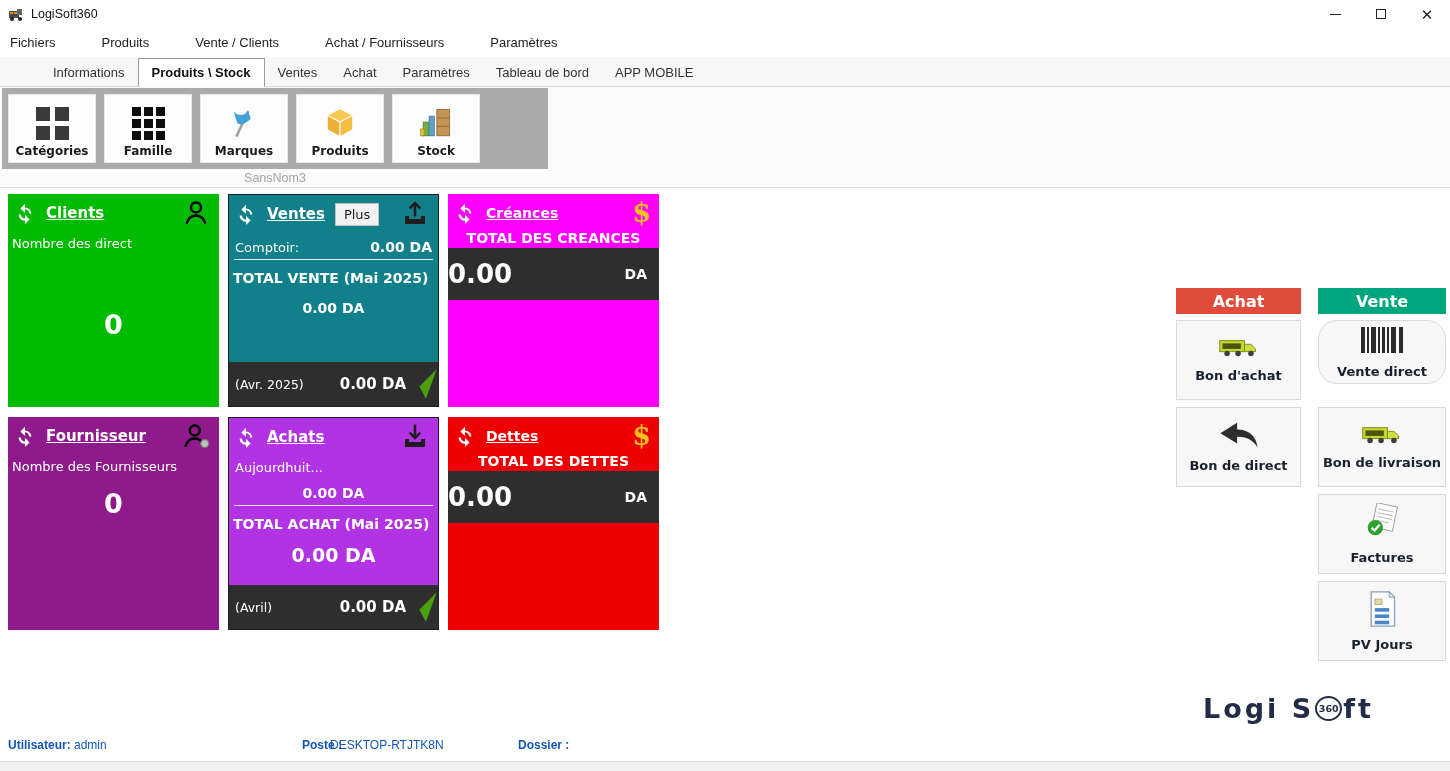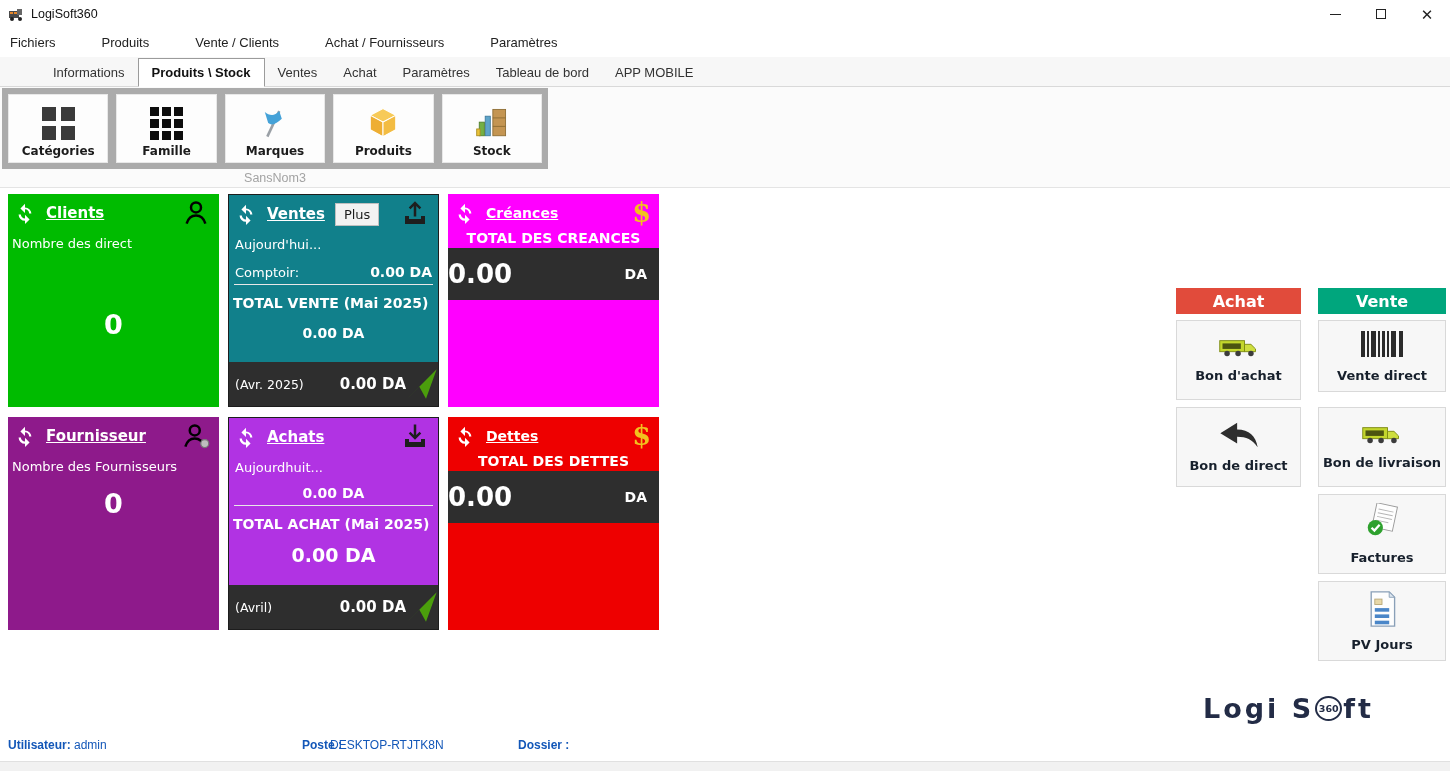--- a/index.html
+++ b/index.html
@@ -30,21 +30,21 @@
               border-bottom:1px solid #d9d9d9; }
   .tab { font-size:13px; color:#333; padding:6px 13px; height:27px; }
   .tab.active { background:#fff; border:1px solid #9b9b9b; border-bottom:1px solid #fff;
                 font-weight:bold; color:#111; height:29px; margin-bottom:-1px; }
 
   
   .ribbon { position:absolute; top:87px; left:0; right:0; height:101px; background:#fbfbfb;
             border-bottom:1px solid #e4e4e4; }
   .ribbon-group { position:absolute; left:2px; top:1px; width:546px; height:81px;
                   background:#ababab; padding:6px; display:flex; gap:8px; }
-  .tool-btn { width:101px; height:69px; background:#fdfdfd; border:1px solid #e8e8e8;
+  .tool-btn { width:88px; height:69px; background:#fdfdfd; border:1px solid #e8e8e8;
               display:flex; flex-direction:column; align-items:center; justify-content:flex-end;
               padding-bottom:4px; gap:4px; }
   .tool-label { font-size:12px; font-weight:600; color:#1c1c1c;
                 font-family:"DejaVu Sans", sans-serif; }
   .grid2 { width:33px; height:33px; display:grid; grid-template-columns:14px 14px; grid-template-rows:14px 14px; gap:5px; }
   .grid2 div { background:#3a3a3a; }
   .grid3 { width:33px; height:33px; display:grid; grid-template-columns:9px 9px 9px; grid-template-rows:9px 9px 9px; gap:3px; }
   .grid3 div { background:#0d0d0d; }
   .group-label { position:absolute; left:2px; top:84px; width:546px; text-align:center;
                  font-size:12.5px; color:#a3a3a3; }
@@ -234,21 +234,20 @@
         <path fill="#fff" d="M12 6V2L7 7l5 5V8a4.5 4.5 0 0 1 4.5 4.5H19A7 7 0 0 0 12 6zm0 12a4.5 4.5 0 0 1-4.5-4.5H5a7 7 0 0 0 7 7v3.5l5-5-5-5z"></path>
       </svg>
       <span class="tile-title">Ventes</span>
       <button class="plus-btn">Plus</button>
       <span class="spacer"></span>
       <svg class="head-ic" viewBox="0 0 24 24">
         <path fill="#1e1e1e" d="M11 5.6 8.4 8.2 7 6.8 12 1.8l5 5-1.4 1.4L13 5.6V14h-2z"></path>
         <path fill="#1e1e1e" d="M4 13.5h3.2V16h9.6v-2.5H20V20H4z"></path>
       </svg>
     </div>
-    <div class="tile-sub" style="padding-left:6px;">Aujourd'hui...</div>
     <div class="row-between" style="margin-top:12px;">
       <span style="font-size:13px;">Comptoir:</span>
       <span style="font-size:14px;font-weight:bold;">0.00 DA</span>
     </div>
     <div class="hairline"></div>
     <div class="total-label">TOTAL VENTE (Mai 2025)</div>
     <div class="total-val">0.00 DA</div>
     <div class="tile-strip">
       <span class="strip-label">(Avr. 2025)</span>
       <span class="strip-val">0.00 DA</span>
@@ -343,21 +342,21 @@
       <rect x="1" y="4" width="27" height="12" fill="#c3d62c" stroke="#7c8a12"></rect>
       <rect x="4" y="7" width="20" height="6" fill="#4c5410"></rect>
       <path d="M28 8 h7 l5 5 v3 h-12 z" fill="#cede3e" stroke="#7c8a12"></path>
       <circle cx="9" cy="18" r="3" fill="#3c3c3c"></circle>
         <circle cx="21" cy="18" r="3" fill="#3c3c3c"></circle>
       <circle cx="35" cy="18" r="3" fill="#3c3c3c"></circle>
     </svg>
     <span class="side-label">Bon d'achat</span>
   </div>
 
-  <div class="side-btn" style="left:1318px;top:320px;width:128px;height:72px;">
+  <div class="side-btn" style="left:1318px;top:320px;width:128px;height:64px;border-radius:19px;">
     <svg width="46" height="30" viewBox="0 0 46 30">
       <g fill="#2b2b2b">
         <rect x="2" y="2" width="4" height="26"></rect>
           <rect x="8" y="2" width="2" height="26"></rect>
         <rect x="12" y="2" width="5" height="26"></rect>
           <rect x="19" y="2" width="2" height="26"></rect>
         <rect x="23" y="2" width="3" height="26"></rect>
           <rect x="28" y="2" width="2" height="26"></rect>
         <rect x="32" y="2" width="5" height="26"></rect>
           <rect x="40" y="2" width="4" height="26"></rect>

